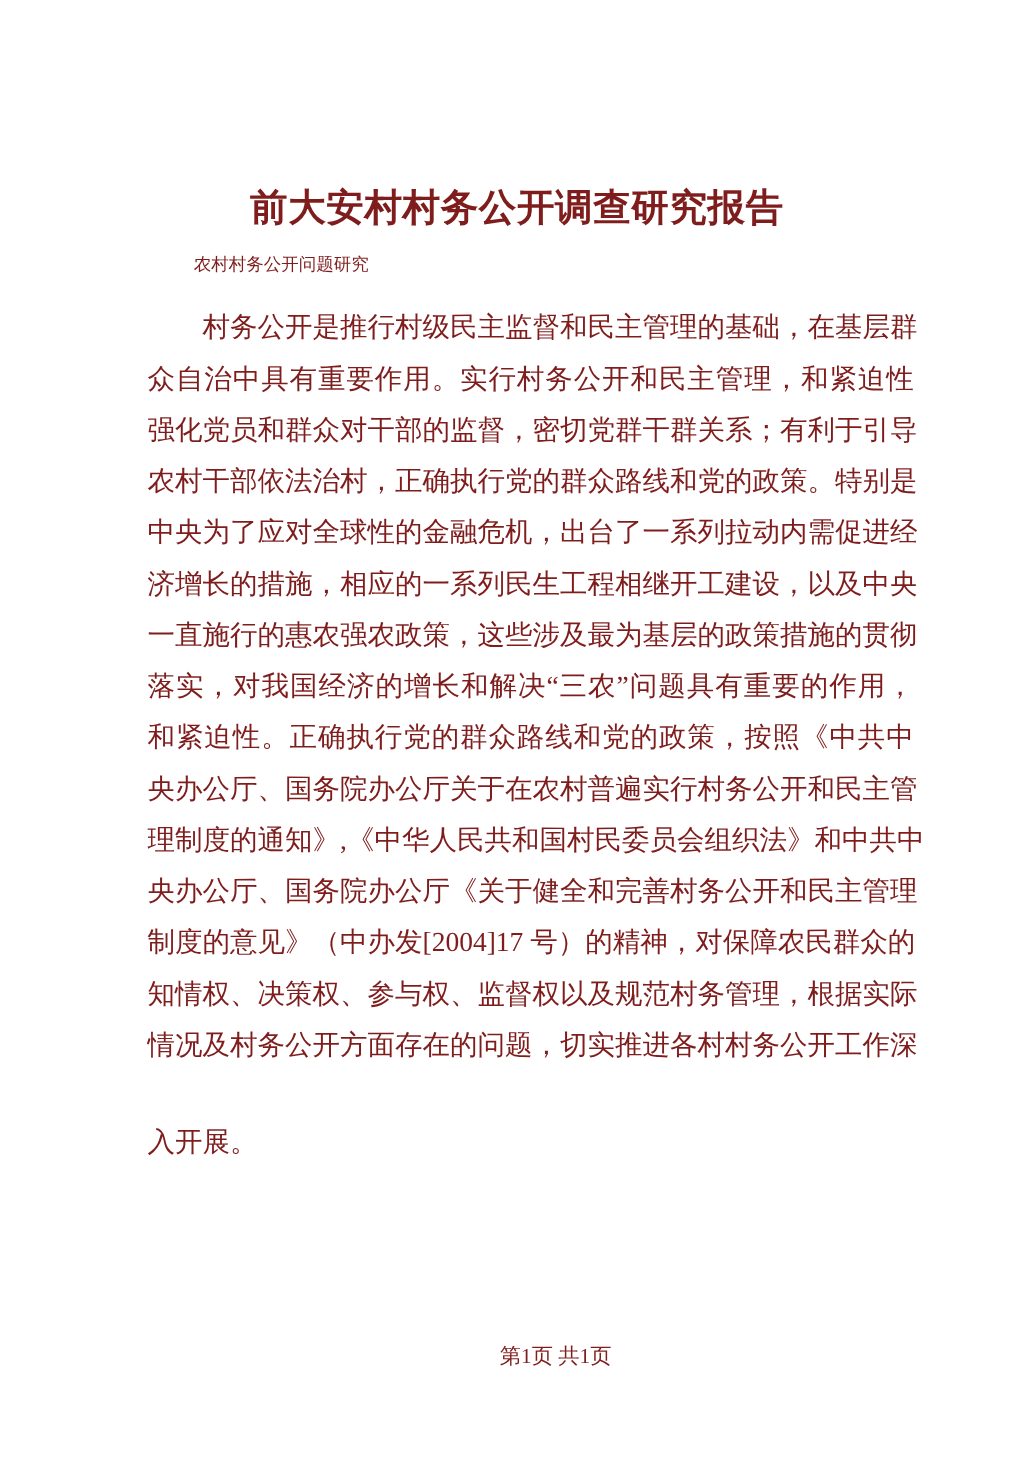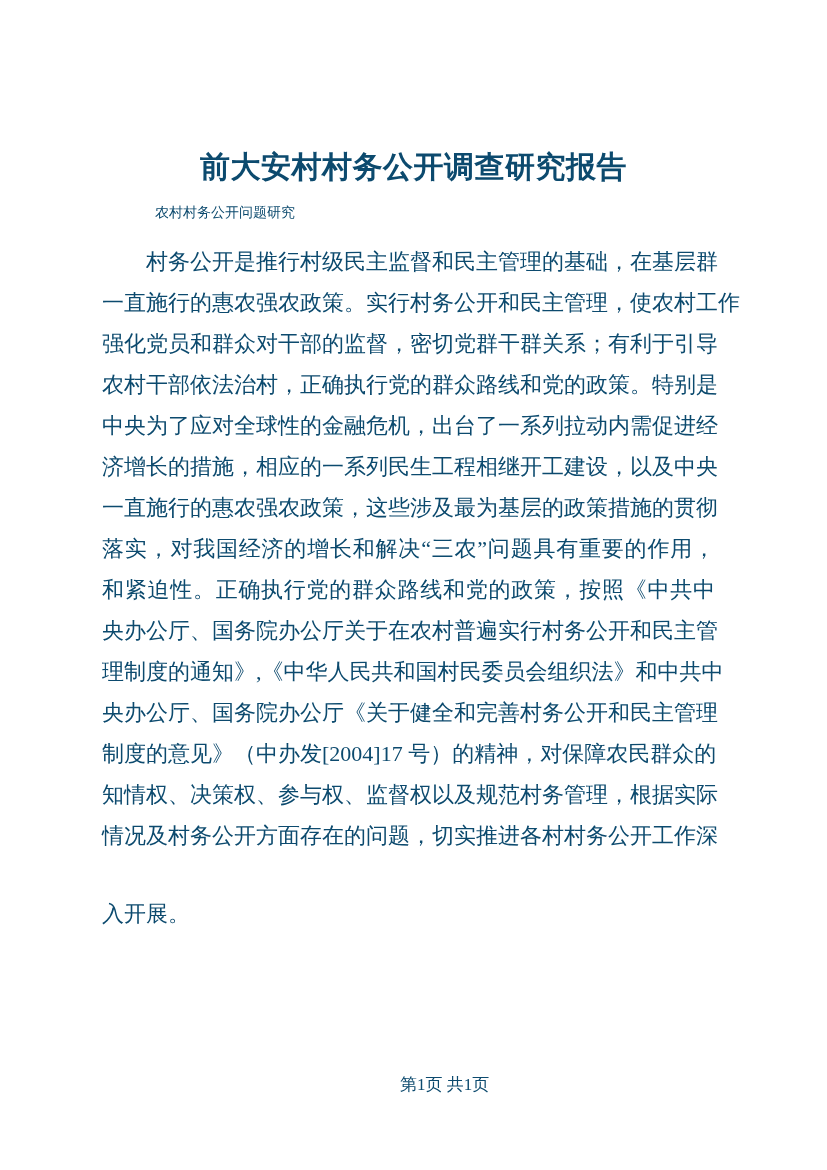--- a/index.html
+++ b/index.html
@@ -5,21 +5,21 @@
   html, body {
     margin: 0;
     padding: 0;
     background: #ffffff;
   }
   .page {
     position: relative;
     width: 827px;
     height: 1170px;
     background: #ffffff;
-    color: #0c4a6e;
+    color: #7f1d1d;
     font-family: "Liberation Serif", "DejaVu Serif", serif;
     overflow: hidden;
   }
   .doc-title {
     position: absolute;
     top: 146px;
     left: 0;
     width: 100%;
     margin: 0;
     text-align: center;
@@ -34,21 +34,21 @@
     left: 110px;
     width: 613px;
     font-size: 14px;
     line-height: 34px;
     padding-left: 45px;
     box-sizing: border-box;
   }
   .doc-body {
     position: absolute;
     top: 241px;
-    left: 102px;
+    left: 118px;
     width: 613px;
   }
   .body-line {
     height: 41px;
     line-height: 41px;
     font-size: 22px;
     text-align: justify;
     text-align-last: justify;
     text-justify: inter-ideograph;
     white-space: nowrap;
@@ -76,21 +76,21 @@
 <body>
 
 <div class="page">
 
   <h1 class="doc-title">前大安村村务公开调查研究报告</h1>
 
   <div class="doc-subtitle">农村村务公开问题研究</div>
 
   <div class="doc-body">
     <div class="body-line first">村务公开是推行村级民主监督和民主管理的基础，在基层群</div>
-    <div class="body-line">一直施行的惠农强农政策。实行村务公开和民主管理，使农村工作</div>
+    <div class="body-line">众自治中具有重要作用。实行村务公开和民主管理，和紧迫性</div>
     <div class="body-line">强化党员和群众对干部的监督，密切党群干群关系；有利于引导</div>
     <div class="body-line">农村干部依法治村，正确执行党的群众路线和党的政策。特别是</div>
     <div class="body-line">中央为了应对全球性的金融危机，出台了一系列拉动内需促进经</div>
     <div class="body-line">济增长的措施，相应的一系列民生工程相继开工建设，以及中央</div>
     <div class="body-line">一直施行的惠农强农政策，这些涉及最为基层的政策措施的贯彻</div>
     <div class="body-line">落实，对我国经济的增长和解决“三农”问题具有重要的作用，</div>
     <div class="body-line">和紧迫性。正确执行党的群众路线和党的政策，按照《中共中</div>
     <div class="body-line">央办公厅、国务院办公厅关于在农村普遍实行村务公开和民主管</div>
     <div class="body-line">理制度的通知》,《中华人民共和国村民委员会组织法》和中共中</div>
     <div class="body-line">央办公厅、国务院办公厅《关于健全和完善村务公开和民主管理</div>

